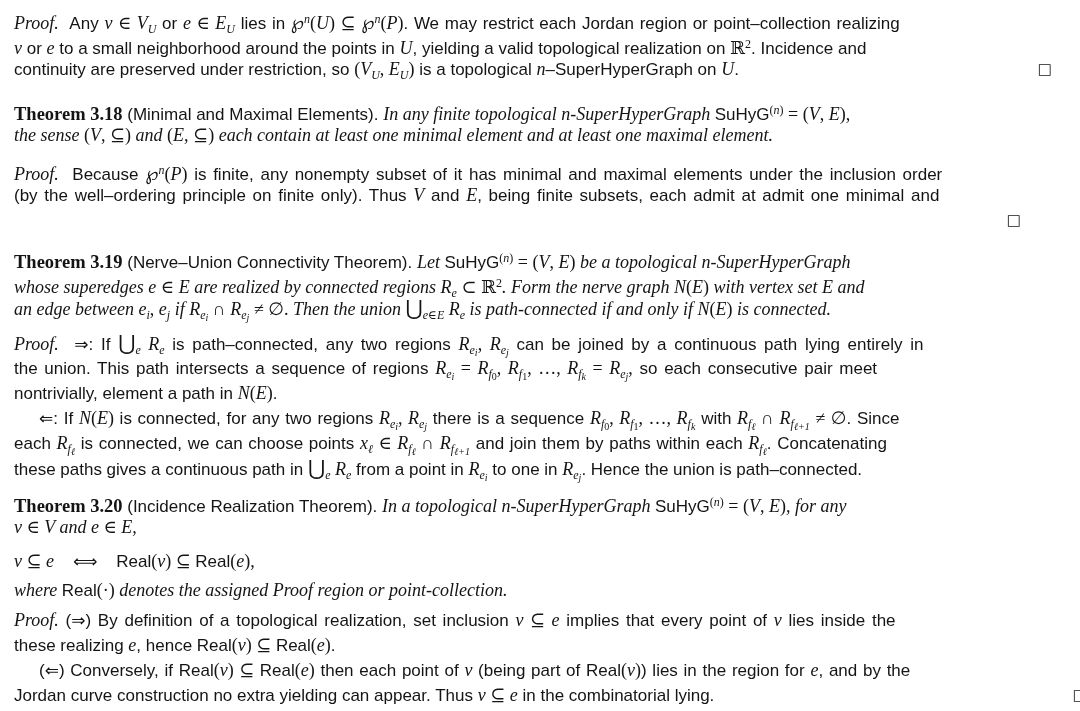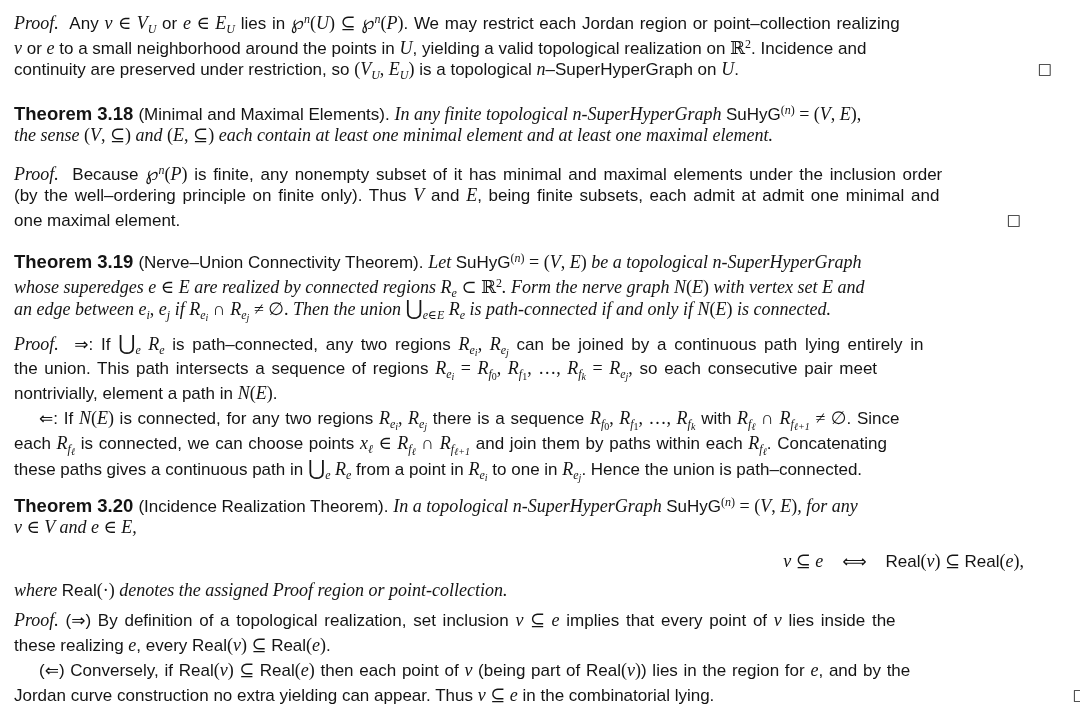--- a/index.html
+++ b/index.html
@@ -7,24 +7,24 @@
     width:1080px;height:711px;overflow:hidden;background:#ffffff;
     font-family:"Liberation Sans","DejaVu Sans",sans-serif;
     font-size:17px;color:#141414;
   }
   .page{width:1130px;padding:7px 0 0 14px;box-sizing:border-box}
   .blk{display:block}
   .m16{margin-bottom:16px}.m13{margin-bottom:13px}.m10{margin-bottom:10px}
   .m9{margin-bottom:9px}.m5{margin-bottom:5px}.m4{margin-bottom:4px}.m0{margin-bottom:0}
   .line{white-space:nowrap;height:25px;line-height:25px;position:relative}
   .line.indent{padding-left:25px}
-  .line.center{width:1010px;text-align:right}
+  .line.center{width:1010px;text-align:left}
   .i{font-family:"Liberation Serif","DejaVu Serif",serif;font-style:italic;font-size:18px}
   .m{font-family:"Liberation Serif","DejaVu Serif",serif;font-size:18px}
-  .b{font-family:Liberation Sans, sans-serif;font-weight:bold;font-size:18.5px}
+  .b{font-family:Liberation Serif, serif;font-weight:bold;font-size:18.5px}
   .scr{font-family:"DejaVu Serif","DejaVu Sans",serif;font-size:19px}
   .ar{font-family:"DejaVu Sans",sans-serif;font-size:17px}
   
   .u{font-size:21px}
   .sub{font-size:12px;vertical-align:-4px}
   .ssub{font-size:10px;vertical-align:-6px}
   .sup{font-size:12px;vertical-align:6px}
   .qed{position:absolute;top:0;font-family:"DejaVu Sans",sans-serif;font-size:15px}
   .qed-a{right:78px}
   .qed-b{right:109px}
@@ -39,21 +39,21 @@
       <div class="line"><span class="i">v</span><span class="t"> or </span><span class="i">e</span><span class="t"> to a small neighborhood around the points in </span><span class="i">U</span><span class="t">, yielding a valid topological realization on </span><span class="m">ℝ</span><span class="sup m">2</span><span class="t">. Incidence and</span></div>
       <div class="line"><span class="t">continuity are preserved under restriction, so </span><span class="m">(</span><span class="i">V</span><span class="sub i">U</span><span class="m">, </span><span class="i">E</span><span class="sub i">U</span><span class="m">)</span><span class="t"> is a topological </span><span class="i">n</span><span class="t">–SuperHyperGraph on </span><span class="i">U</span><span class="t">.</span><span class="qed qed-a">□</span></div>
     </section>
   <section class="blk m10">
       <div class="line"><span class="b">Theorem 3.18 </span><span class="t">(Minimal and Maximal Elements). </span><span class="i">In any finite topological n-SuperHyperGraph </span><span class="t">SuHyG</span><span class="sup m">(</span><span class="sup i">n</span><span class="sup m">)</span><span class="m"> = (</span><span class="i">V</span><span class="m">, </span><span class="i">E</span><span class="m">),</span></div>
       <div class="line"><span class="i">the sense </span><span class="m">(</span><span class="i">V</span><span class="m">, ⊆)</span><span class="i"> and </span><span class="m">(</span><span class="i">E</span><span class="m">, ⊆)</span><span class="i"> each contain at least one minimal element and at least one maximal element.</span></div>
     </section>
   <section class="blk m13">
       <div class="line" style="word-spacing: 2px;"><span class="i">Proof.</span><span class="t">&nbsp; Because </span><span class="scr">℘</span><span class="sup i">n</span><span class="m">(</span><span class="i">P</span><span class="m">)</span><span class="t"> is finite, any nonempty subset of it has minimal and maximal elements under the inclusion order</span></div>
       <div class="line" style="word-spacing: 2px;"><span class="t">(by the well–ordering principle on finite only). Thus </span><span class="i">V</span><span class="t"> and </span><span class="i">E</span><span class="t">, being finite subsets, each admit at admit one minimal and</span></div>
-      <div class="line"><span class="t">one maximal element.</span><span class="qed qed-b">□</span></div>
+      <div class="line"><span class="qed qed-b">□</span></div>
     </section>
   <section class="blk m10">
       <div class="line"><span class="b">Theorem 3.19 </span><span class="t">(Nerve–Union Connectivity Theorem). </span><span class="i">Let </span><span class="t">SuHyG</span><span class="sup m">(</span><span class="sup i">n</span><span class="sup m">)</span><span class="m"> = (</span><span class="i">V</span><span class="m">, </span><span class="i">E</span><span class="m">) </span><span class="i">be a topological n-SuperHyperGraph</span></div>
       <div class="line"><span class="i">whose superedges </span><span class="i">e</span><span class="m"> ∈ </span><span class="i">E</span><span class="i"> are realized by connected regions </span><span class="i">R</span><span class="sub i">e</span><span class="m"> ⊂ ℝ</span><span class="sup m">2</span><span class="i">. Form the nerve graph </span><span class="i">N</span><span class="m">(</span><span class="i">E</span><span class="m">)</span><span class="i"> with vertex set </span><span class="i">E</span><span class="i"> and</span></div>
       <div class="line"><span class="i">an edge between </span><span class="i">e</span><span class="sub i">i</span><span class="m">, </span><span class="i">e</span><span class="sub i">j</span><span class="i"> if </span><span class="i">R</span><span class="sub i">e</span><span class="ssub i">i</span><span class="m"> ∩ </span><span class="i">R</span><span class="sub i">e</span><span class="ssub i">j</span><span class="m"> ≠ ∅. </span><span class="i">Then the union </span><span class="m u">⋃</span><span class="sub i">e</span><span class="sub m">∈</span><span class="sub i">E</span><span class="m"> </span><span class="i">R</span><span class="sub i">e</span><span class="i"> is path-connected if and only if </span><span class="i">N</span><span class="m">(</span><span class="i">E</span><span class="m">)</span><span class="i"> is connected.</span></div>
     </section>
   <section class="blk m9">
       <div class="line" style="word-spacing: 3px;"><span class="i">Proof.</span><span class="t">&nbsp; </span><span class="ar">⇒</span><span class="t">: If </span><span class="m u">⋃</span><span class="sub i">e</span><span class="m"> </span><span class="i">R</span><span class="sub i">e</span><span class="t"> is path–connected, any two regions </span><span class="i">R</span><span class="sub i">e</span><span class="ssub i">i</span><span class="m">, </span><span class="i">R</span><span class="sub i">e</span><span class="ssub i">j</span><span class="t"> can be joined by a continuous path lying entirely in</span></div>
       <div class="line" style="word-spacing: 2px;"><span class="t">the union. This path intersects a sequence of regions </span><span class="i">R</span><span class="sub i">e</span><span class="ssub i">i</span><span class="m"> = </span><span class="i">R</span><span class="sub i">f</span><span class="ssub m">0</span><span class="m">, </span><span class="i">R</span><span class="sub i">f</span><span class="ssub m">1</span><span class="m">, …, </span><span class="i">R</span><span class="sub i">f</span><span class="ssub i">k</span><span class="m"> = </span><span class="i">R</span><span class="sub i">e</span><span class="ssub i">j</span><span class="m">,</span><span class="t"> so each consecutive pair meet</span></div>
       <div class="line"><span class="t">nontrivially, element a path in </span><span class="i">N</span><span class="m">(</span><span class="i">E</span><span class="m">)</span><span class="t">.</span></div>
@@ -66,17 +66,17 @@
       <div class="line"><span class="i">v</span><span class="m"> ∈ </span><span class="i">V</span><span class="i"> and </span><span class="i">e</span><span class="m"> ∈ </span><span class="i">E</span><span class="i">,</span></div>
     </section>
   <section class="blk m4">
       <div class="line center"><span class="i">v</span><span class="m"> ⊆ </span><span class="i">e</span><span class="t">&nbsp;&nbsp;&nbsp;&nbsp;</span><span class="ar">⟺</span><span class="t">&nbsp;&nbsp;&nbsp;&nbsp;</span><span class="t">Real</span><span class="m">(</span><span class="i">v</span><span class="m">) ⊆ </span><span class="t">Real</span><span class="m">(</span><span class="i">e</span><span class="m">),</span></div>
     </section>
   <section class="blk m5">
       <div class="line"><span class="i">where </span><span class="t">Real</span><span class="m">(·)</span><span class="i"> denotes the assigned Proof region or point-collection.</span></div>
     </section>
   <section class="blk m0">
       <div class="line" style="word-spacing: 2px;"><span class="i">Proof.</span><span class="t"> (</span><span class="ar">⇒</span><span class="t">) By definition of a topological realization, set inclusion </span><span class="i">v</span><span class="m"> ⊆ </span><span class="i">e</span><span class="t"> implies that every point of </span><span class="i">v</span><span class="t"> lies inside the</span></div>
-      <div class="line"><span class="t">these realizing </span><span class="i">e</span><span class="t">, every </span><span class="t">Real</span><span class="m">(</span><span class="i">v</span><span class="m">) ⊆ </span><span class="t">Real</span><span class="m">(</span><span class="i">e</span><span class="m">)</span><span class="t">.</span></div>
+      <div class="line"><span class="t">these realizing </span><span class="i">e</span><span class="t">, hence </span><span class="t">Real</span><span class="m">(</span><span class="i">v</span><span class="m">) ⊆ </span><span class="t">Real</span><span class="m">(</span><span class="i">e</span><span class="m">)</span><span class="t">.</span></div>
       <div class="line indent" style="word-spacing: 1px;"><span class="t">(</span><span class="ar">⇐</span><span class="t">) Conversely, if </span><span class="t">Real</span><span class="m">(</span><span class="i">v</span><span class="m">) ⊆ </span><span class="t">Real</span><span class="m">(</span><span class="i">e</span><span class="m">)</span><span class="t"> then each point of </span><span class="i">v</span><span class="t"> (being part of </span><span class="t">Real</span><span class="m">(</span><span class="i">v</span><span class="m">)</span><span class="t">) lies in the region for </span><span class="i">e</span><span class="t">, and by the</span></div>
       <div class="line"><span class="t">Jordan curve construction no extra yielding can appear. Thus </span><span class="i">v</span><span class="m"> ⊆ </span><span class="i">e</span><span class="t"> in the combinatorial lying.</span><span class="qed qed-c">□</span></div>
     </section>
 </div>
 
 </body></html>

